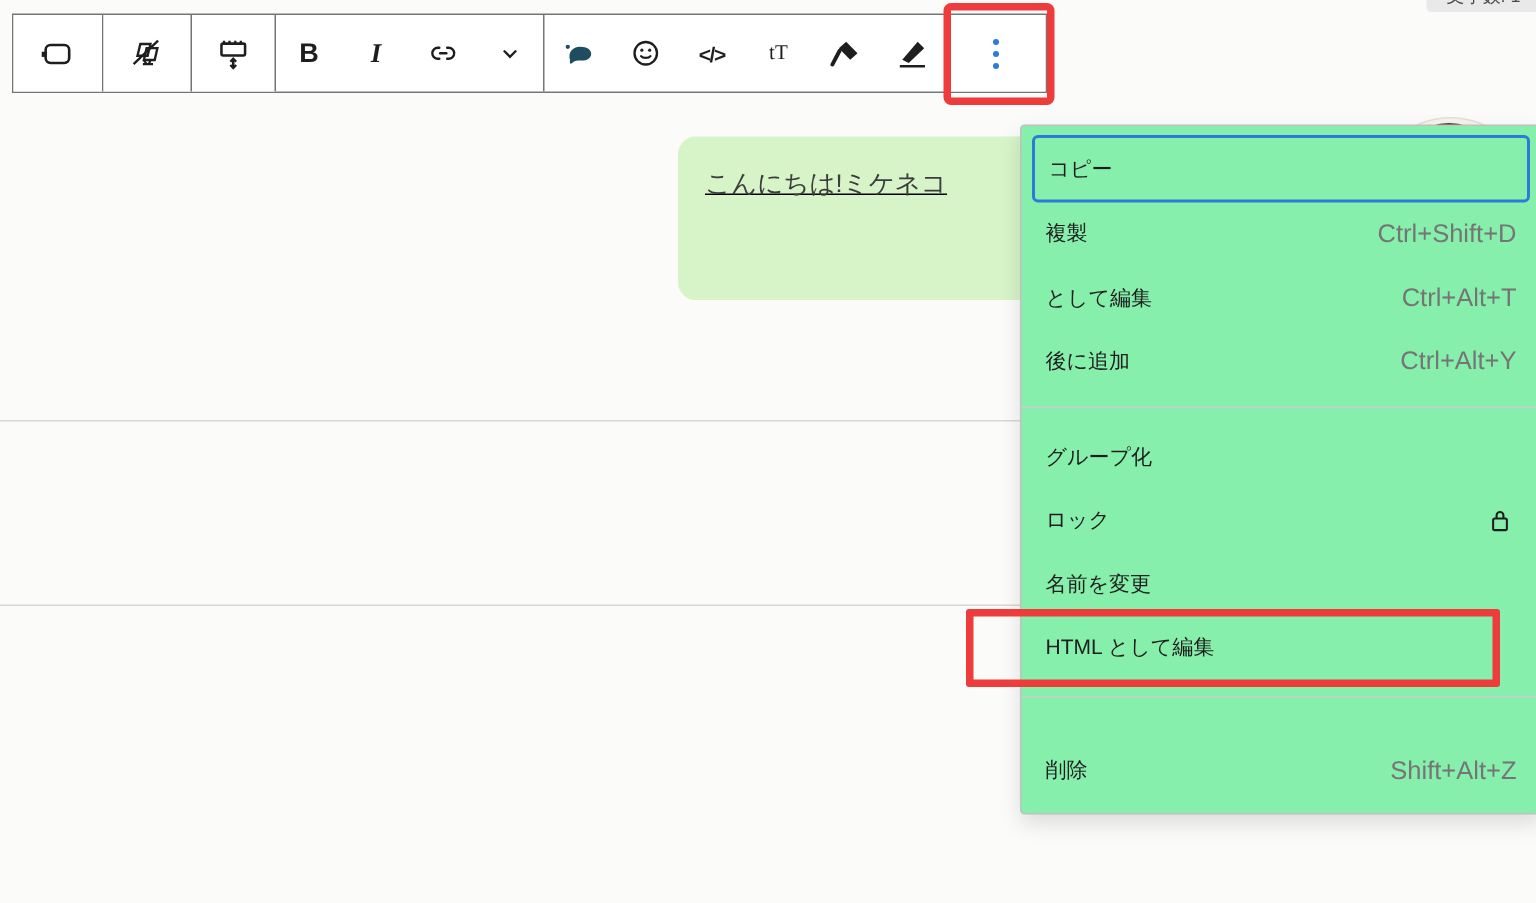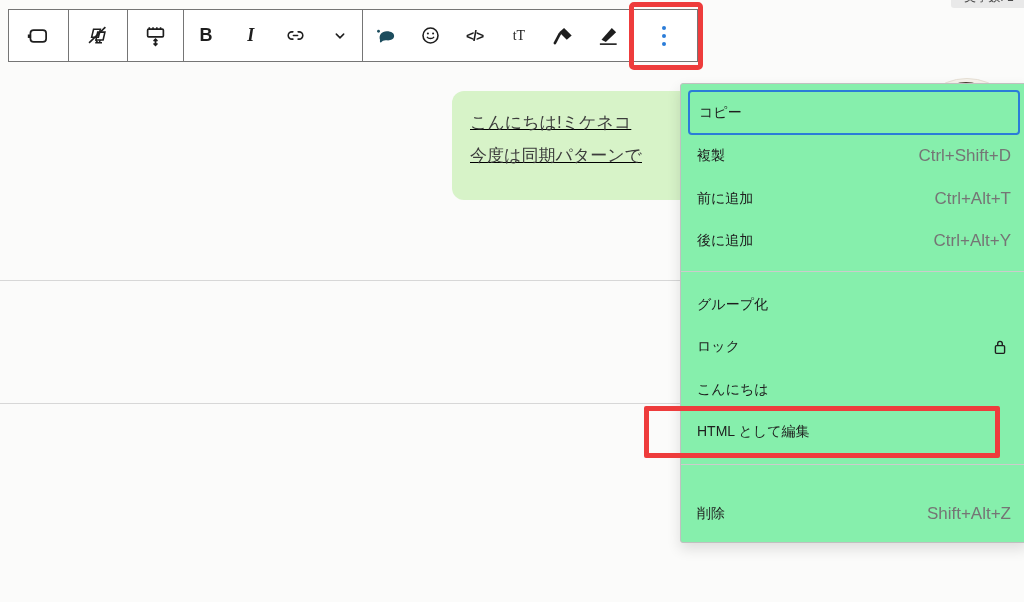--- a/index.html
+++ b/index.html
@@ -66,21 +66,20 @@
 
 <div id="stage">
 
   <div class="page-line" id="line1"></div>
   <div class="page-line" id="line2"></div>
 
   <div id="char-count">文字数: 1</div>
 
   <div id="bubble">
     <div class="bline">こんにちは!ミケネコ</div>
-    <div class="bline">今度は同期パターンで</div>
   </div>
 
   <div id="avatar">
     <svg width="110" height="110" viewBox="0 0 110 110">
       <ellipse cx="53" cy="30" rx="31" ry="27" fill="#47382f"></ellipse>
       <path d="M30 12 L40 4 L44 14 Z" fill="#47382f"></path>
       <path d="M76 12 L66 4 L62 14 Z" fill="#c97e3a"></path>
       <ellipse cx="53" cy="44" rx="14" ry="8" fill="#e8dcc8"></ellipse>
       <circle cx="57" cy="38" r="2.2" fill="#d23c3c"></circle>
       <path d="M62 58 C80 60 74 76 60 80 C48 84 52 94 66 95" stroke="#d98a3d" stroke-width="8" fill="none" stroke-linecap="round"></path>
@@ -177,21 +176,21 @@
   <div id="menu">
     <div class="menu-group" id="group-1">
       <div class="menu-item focused">
         <span class="mi-label">コピー</span>
       </div>
       <div class="menu-item">
         <span class="mi-label">複製</span>
         <span class="mi-shortcut">Ctrl+Shift+D</span>
       </div>
       <div class="menu-item">
-        <span class="mi-label">前に追加</span>
+        <span class="mi-label">として編集</span>
         <span class="mi-shortcut">Ctrl+Alt+T</span>
       </div>
       <div class="menu-item">
         <span class="mi-label">後に追加</span>
         <span class="mi-shortcut">Ctrl+Alt+Y</span>
       </div>
     </div>
     <div class="menu-group" id="group-2">
       <div class="menu-item">
         <span class="mi-label">グループ化</span>
@@ -199,21 +198,21 @@
       <div class="menu-item">
         <span class="mi-label">ロック</span>
         <span class="mi-icon">
           <svg width="22" height="22" viewBox="0 0 24 24">
             <rect x="7" y="10.5" width="10" height="8.5" rx="1.2" fill="none" stroke="#1e1e1e" stroke-width="1.5"></rect>
             <path d="M9.5 10.5 V8.3 a2.5 2.5 0 015 0 V10.5" fill="none" stroke="#1e1e1e" stroke-width="1.5"></path>
           </svg>
         </span>
       </div>
       <div class="menu-item">
-        <span class="mi-label">こんにちは</span>
+        <span class="mi-label">名前を変更</span>
       </div>
       <div class="menu-item">
         <span class="mi-label">HTML として編集</span>
       </div>
     </div>
     <div class="menu-group" id="group-3">
       <div class="menu-item">
         <span class="mi-label">削除</span>
         <span class="mi-shortcut">Shift+Alt+Z</span>
       </div>

